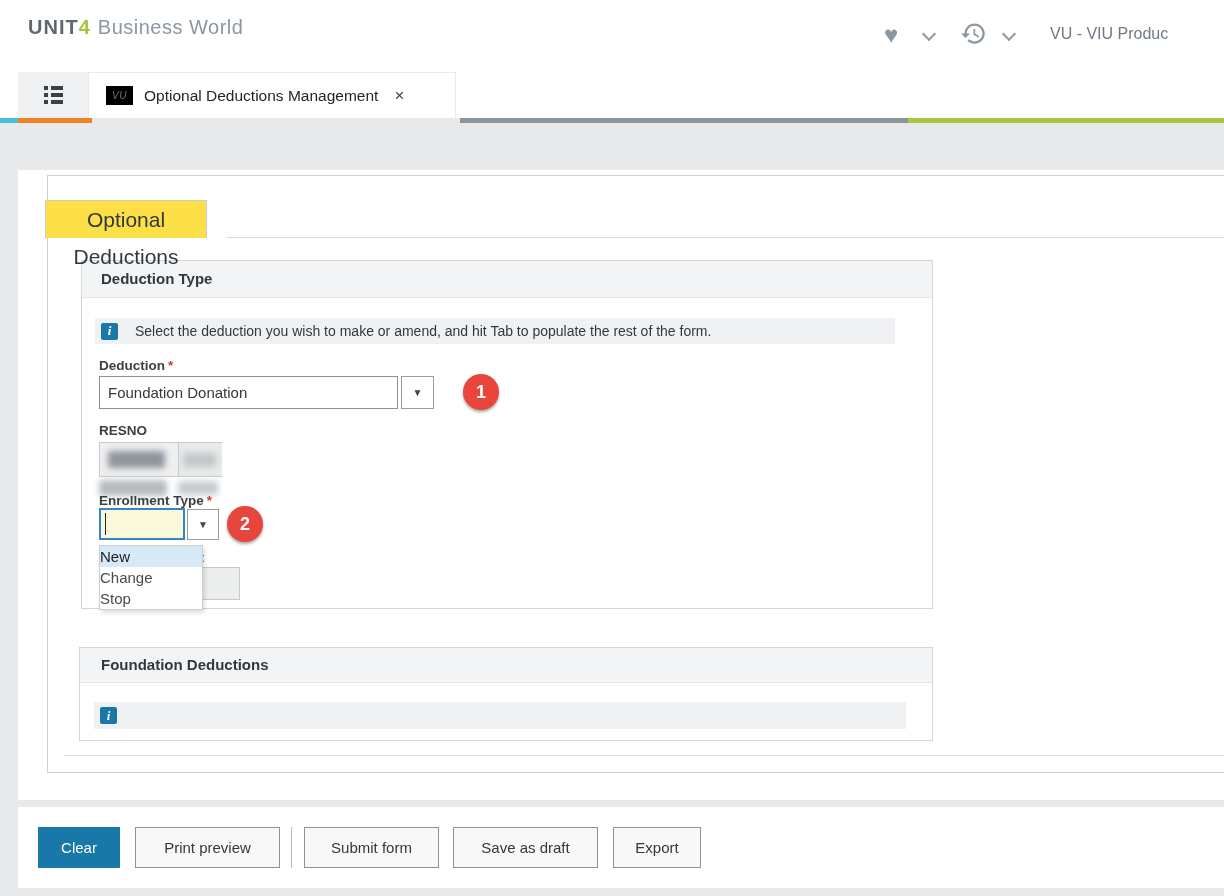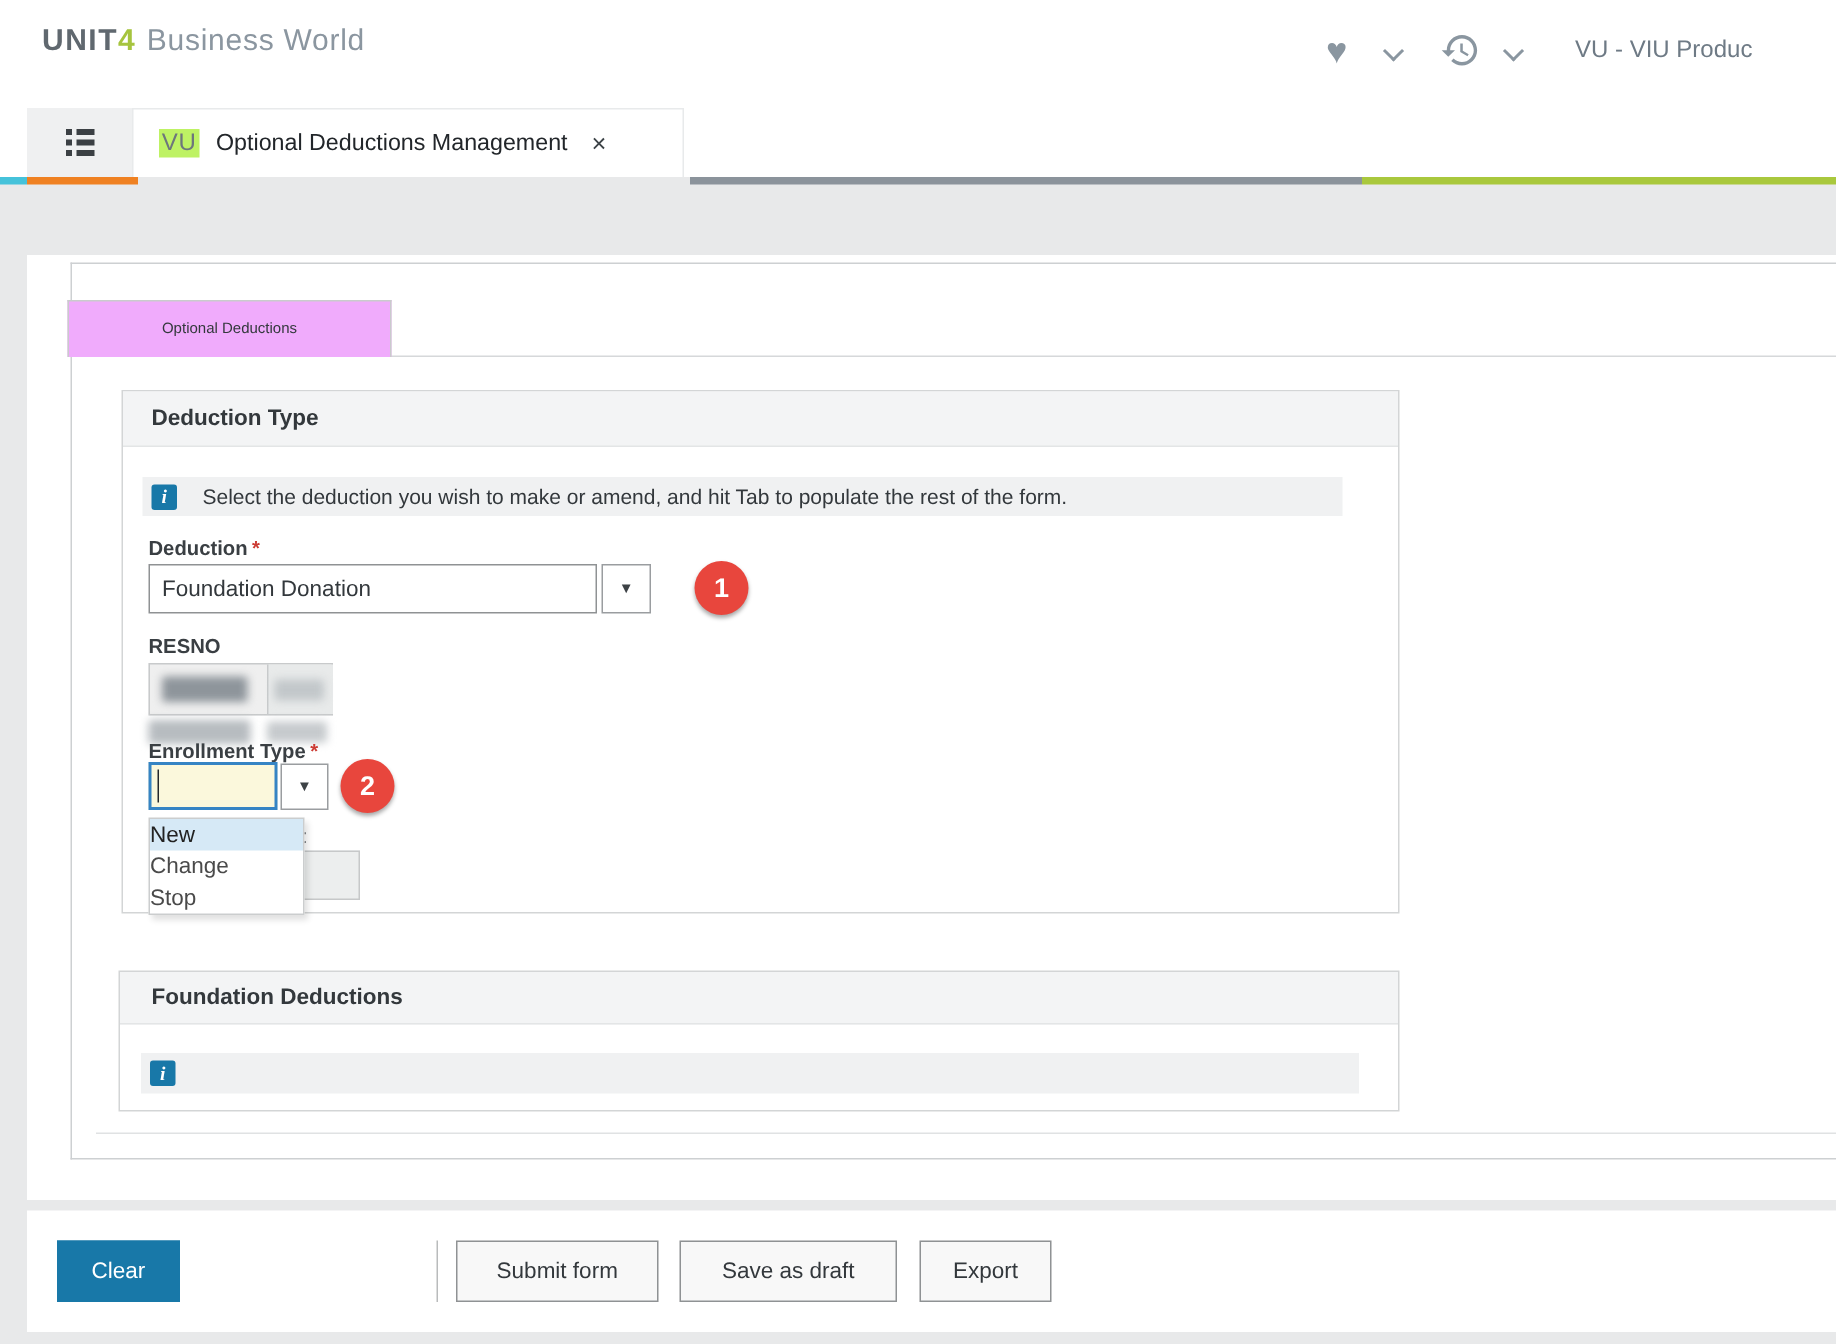--- a/index.html
+++ b/index.html
@@ -22,38 +22,38 @@
   .chev1 { left:924px; } .chev2 { left:1004px; }
   .hist { left:960px; top:20px; }
   .context { position:absolute; left:1050px; top:25px; font-size:16px; color:#6e7a85; white-space:nowrap; }
   
   .menu-tab { position:absolute; left:18px; top:72px; width:70px; height:46px; background:#eff0f1; display:flex; align-items:center; justify-content:center; }
   .menu-ico .row { display:flex; align-items:center; margin:3px 0; }
   .menu-ico .sq { width:4px; height:4px; background:#3b4044; margin-right:3px; }
   .menu-ico .bar { width:12px; height:4px; background:#3b4044; }
   .ws-tab { position:absolute; left:88px; top:72px; width:368px; height:46px; background:#fff;
     border:1px solid #e8eaeb; border-bottom:none; display:flex; align-items:center; }
-  .ws-badge { width:27px; height:19px; background:#bef264; color:#6d767c; font-size:16px; letter-spacing:0.5px;
-    display:flex; align-items:center; justify-content:center; margin-left:17px; }
+  .ws-badge { width:27px; height:19px; background:#000000; color:#6d767c; font-size:10px; letter-spacing:0.5px;
+    display:flex; align-items:center; justify-content:center; margin-left:17px;font-style:italic; }
   .ws-title { font-size:15.5px; color:#22262a; margin-left:11px; }
   .ws-close { margin-left:16px; font-size:17px; color:#3c4347; cursor:default; }
   .stripe { position:absolute; top:118px; height:5px; }
   .st-cyan { left:0; width:18px; background:#45c2da; }
   .st-orange { left:18px; width:74px; background:#ef8122; }
   .st-gray { left:460px; width:448px; background:#8b939b; }
   .st-green { left:908px; width:316px; background:#a9c83d; }
   
   .main-panel { position:absolute; left:18px; top:170px; width:1206px; height:630px; background:#fff; }
   .ct-top { position:absolute; left:47px; top:175px; width:1177px; height:1px; background:#cdd0d2; }
   .ct-left { position:absolute; left:47px; top:175px; width:1px; height:598px; background:#cdd0d2; }
   .ct-bottom { position:absolute; left:47px; top:772px; width:1177px; height:1px; background:#cdd0d2; }
   .ct-inner-top { position:absolute; left:227px; top:237px; width:997px; height:1px; background:#d6d8da; }
   .ct-inner-bottom { position:absolute; left:64px; top:755px; width:1160px; height:1px; background:#e0e2e3; }
-  .page-tab { position:absolute; left:45px; top:200px; width:216px; height:38px; background:#f0abfc;
-    border:1px solid #c9cbcc; border-bottom:none; z-index:2; text-align:center; line-height:37px; font-size:10px; color:#33383c; }
+  .page-tab { position:absolute; left:45px; top:200px; width:162px; height:38px; background:#fde047;
+    border:1px solid #c9cbcc; border-bottom:none; z-index:2; text-align:center; line-height:37px; font-size:21px; color:#33383c; }
   
   .section { position:absolute; background:#fff; border:1px solid #d3d5d6;margin-left:16px; }
   .sec-deduction { left:65px; top:260px; width:852px; height:349px; }
   .sec-foundation { left:63px; top:647px; width:854px; height:94px; }
   .sec-header { height:37px; background:#f3f4f5; border-bottom:1px solid #e3e5e6;
     font-weight:700; font-size:15px; color:#33383c; line-height:36px; padding-left:19px; }
   .sec-foundation .sec-header { height:35px; line-height:34px; padding-left:21px; }
   .info-bar { position:absolute; background:#f0f1f2; display:flex; align-items:center; }
   .ib-1 { left:13px; top:57px; width:800px; height:26px; }
   .ib-2 { left:14px; top:54px; width:812px; height:27px; }
@@ -202,17 +202,18 @@
 
 <div class="section sec-foundation">
   <div class="sec-header">Foundation Deductions</div>
   <div class="info-bar ib-2">
     <div class="info-ico">i</div>
   </div>
 </div>
 
 <div class="footer-panel">
   <div class="btn btn-primary btn-clear">Clear</div>
+  <div class="btn btn-secondary btn-print">Print preview</div>
   <div class="btn-divider"></div>
   <div class="btn btn-secondary btn-submit">Submit form</div>
   <div class="btn btn-secondary btn-save">Save as draft</div>
   <div class="btn btn-secondary btn-export">Export</div>
 </div>
 
 </body></html>

